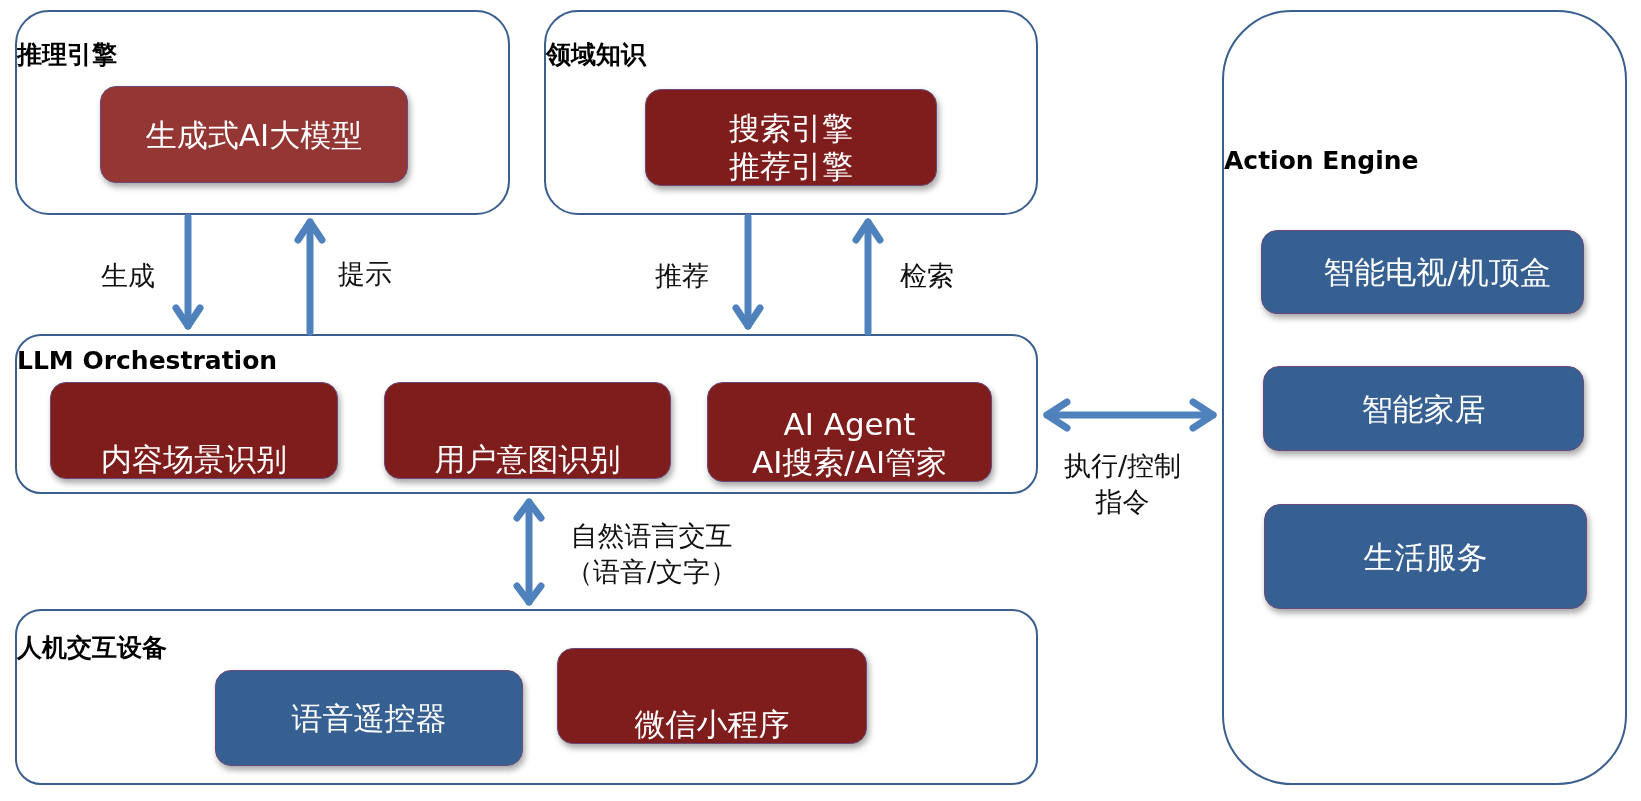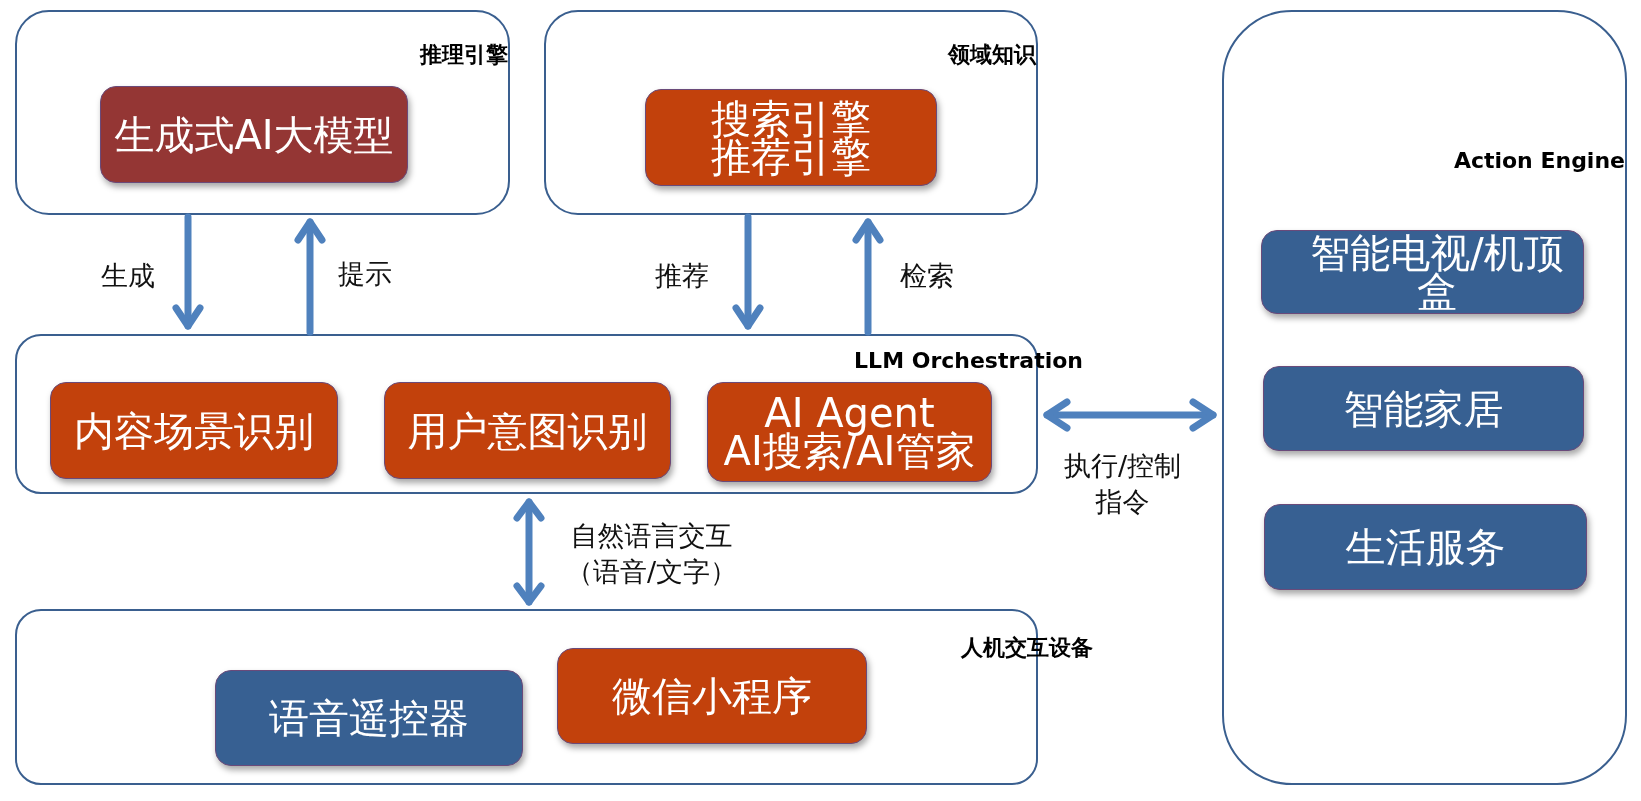--- a/index.html
+++ b/index.html
@@ -1,26 +1,26 @@
 <!DOCTYPE html>
 <html><head>
 <meta charset="utf-8">
 <style>
   html, body { margin:0; padding:0; background:#ffffff; }
   body { width:1641px; height:801px; position:relative; overflow:hidden;
          font-family: "DejaVu Sans", "Liberation Sans", sans-serif; }
   .frame { position:absolute; border:2px solid #3a5f8f; border-radius:34px; background:#fff; box-sizing:border-box; }
   .frame-right { border-radius:70px; }
-  .title { position:absolute; left:0; right:0; text-align:right; font-weight:bold; color:#000; font-size:22px; line-height:34px; }
+  .title { position:absolute; left:0; right:0; text-align:left; font-weight:bold; color:#000; font-size:25px; line-height:34px; }
   .pill { position:absolute; border-radius:16px; color:#fff; box-sizing:border-box;
           display:flex; flex-direction:column; align-items:center; justify-content:center;
-          text-align:center; font-size:40px; line-height:38px;
+          text-align:center; font-size:31px; line-height:38px;
           border:1.5px solid #6a4a7a; box-shadow: 2px 4px 6px rgba(0,0,0,0.35); }
   .red { background:#943634; }
-  .green { background:#c2410c; }
+  .green { background:#7f1d1d;justify-content:flex-end; }
   .blue { background:#376092; }
   .label { position:absolute; font-size:27px; color:#111; line-height:36px; text-align:center; white-space:nowrap; }
   svg.arrows { position:absolute; left:0; top:0; width:1641px; height:801px; pointer-events:none; }
 </style>
 </head>
 <body>
 
 <div class="frame" style="left:15px;top:10px;width:495px;height:205px;">
   <div class="title" style="top:26px;">推理引擎</div>
 </div>
@@ -44,39 +44,39 @@
 </div>
 <div class="pill green" style="left:384px;top:382px;width:287px;height:97px;">
   <span>用户意图识别</span>
 </div>
 <div class="pill green" style="left:707px;top:382px;width:285px;height:100px;">
   <span>AI Agent</span>
   <span>AI搜索/AI管家</span>
 </div>
 
 <div class="frame" style="left:15px;top:609px;width:1023px;height:176px;border-radius:26px;">
-  <div class="title" style="top:20px;width:1040px;padding-left:36px;">人机交互设备</div>
+  <div class="title" style="top:20px;width:1040px;">人机交互设备</div>
 </div>
 <div class="pill blue" style="left:215px;top:670px;width:308px;height:96px;">
   <span>语音遥控器</span>
 </div>
 <div class="pill green" style="left:557px;top:636px;width:310px;height:96px;margin-top:12px;">
   <span>微信小程序</span>
 </div>
 
 <div class="frame frame-right" style="left:1222px;top:10px;width:405px;height:775px;">
   <div class="title" style="top:132px;">Action Engine</div>
 </div>
 <div class="pill blue" style="left:1261px;top:230px;width:323px;height:84px;padding-left:29px;">
   <span>智能电视/机顶盒</span>
 </div>
 <div class="pill blue" style="left:1263px;top:366px;width:321px;height:85px;text-align:right;">
   <span>智能家居</span>
 </div>
-<div class="pill blue" style="left:1264px;top:504px;width:323px;height:86px;">
+<div class="pill blue" style="left:1264px;top:504px;width:323px;height:105px;">
   <span>生活服务</span>
 </div>
 
 <svg class="arrows" viewBox="0 0 1641 801">
   <g stroke="#4f81bd" stroke-width="7" fill="none" stroke-linecap="round" stroke-linejoin="round">
 
     <line x1="188" y1="217" x2="188" y2="326"></line>
     <polyline points="176,308 188,326 200,308"></polyline>
 
     <line x1="310" y1="332" x2="310" y2="222"></line>

